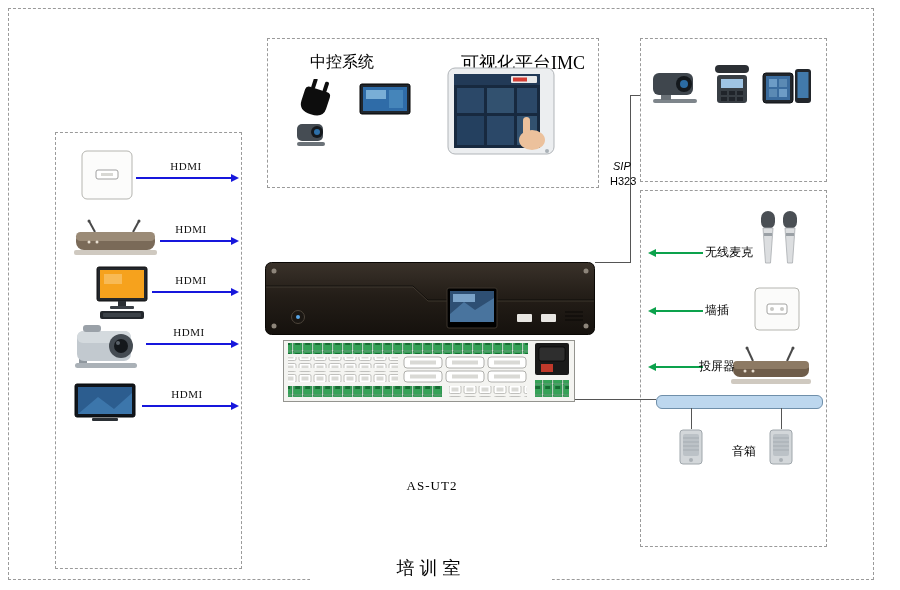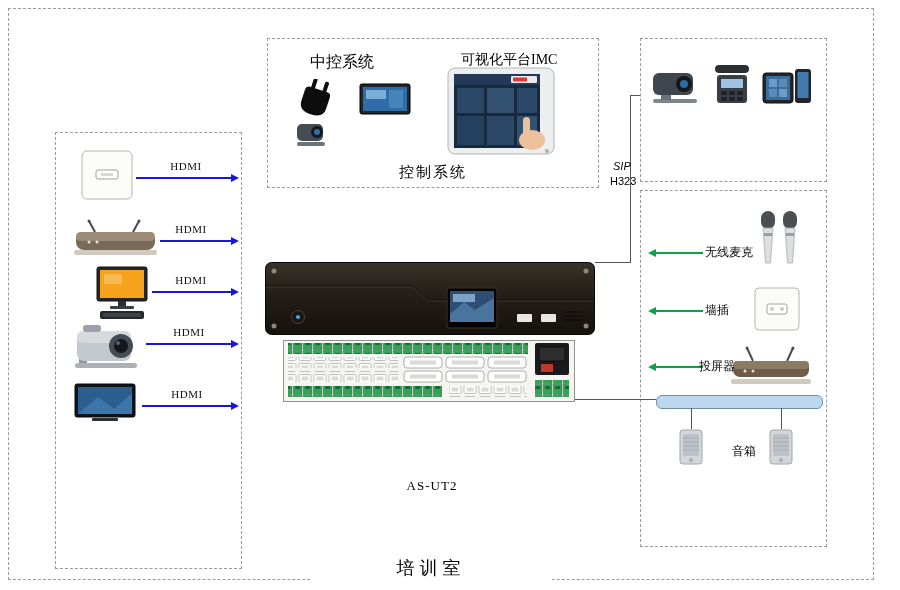--- a/index.html
+++ b/index.html
@@ -125,41 +125,40 @@
     </div>
     <div class="dev" style="left:25px;top:82px;width:40px;height:26px;">
       <svg viewBox="0 0 40 26">
           <rect x="4" y="21" width="28" height="4" rx="2" fill="#6b7278"></rect>
           <rect x="4" y="3" width="26" height="17" rx="5" fill="#454c53"></rect>
           <circle cx="24" cy="11" r="6" fill="#15191d"></circle>
           <circle cx="24" cy="11" r="3" fill="#2d6fa8"></circle>
         </svg>
     </div>
 
-    <div class="cn-lbl" style="left:193px;top:12px;font-size:14px;">可视化平台IMC</div>
+    <div class="cn-lbl" style="left:193px;top:12px;font-size:18px;">可视化平台IMC</div>
     <div class="dev" style="left:179px;top:28px;width:108px;height:88px;">
       <svg viewBox="0 0 108 88">
           <rect x="1" y="1" width="106" height="86" rx="7" fill="#eceef0" stroke="#b1b5b9"></rect>
           <rect x="7" y="7" width="86" height="74" fill="#17293f"></rect>
           <rect x="7" y="7" width="86" height="11" fill="#223a57"></rect>
           <rect x="64" y="9" width="26" height="7" rx="1" fill="#e8e9ea"></rect>
           <rect x="66" y="10.5" width="14" height="4" fill="#d33d34"></rect>
           <rect x="10" y="21" width="27" height="25" fill="#2b4868"></rect>
           <rect x="40" y="21" width="27" height="25" fill="#32516f"></rect>
           <rect x="70" y="21" width="20" height="25" fill="#2b4868"></rect>
           <rect x="10" y="49" width="27" height="29" fill="#24405f"></rect>
           <rect x="40" y="49" width="27" height="29" fill="#2b4868"></rect>
           <rect x="70" y="49" width="20" height="29" fill="#32516f"></rect>
           <rect x="76" y="50" width="7" height="20" rx="3.5" fill="#ecc19c"></rect>
           <ellipse cx="85" cy="73" rx="13" ry="10" fill="#ecc19c"></ellipse>
           <circle cx="100" cy="84" r="2" fill="#a9b0b6"></circle>
         </svg>
     </div>
 
-    <div class="box-label" style="top:124px;font-size:15px;">控制系统</div>
   </section>
 
   <section class="dashed" style="left:640px;top:38px;width:185px;height:142px;">
     <div class="dev" style="left:10px;top:30px;width:52px;height:36px;">
       <svg viewBox="0 0 52 36">
           <rect x="2" y="30" width="44" height="4" rx="2" fill="#7e858b"></rect>
           <rect x="10" y="24" width="10" height="7" fill="#6a7177"></rect>
           <rect x="2" y="4" width="40" height="22" rx="6" fill="#3f464d"></rect>
           <circle cx="33" cy="15" r="8" fill="#14181c"></circle>
           <circle cx="33" cy="15" r="4" fill="#2b6ba3"></circle>

